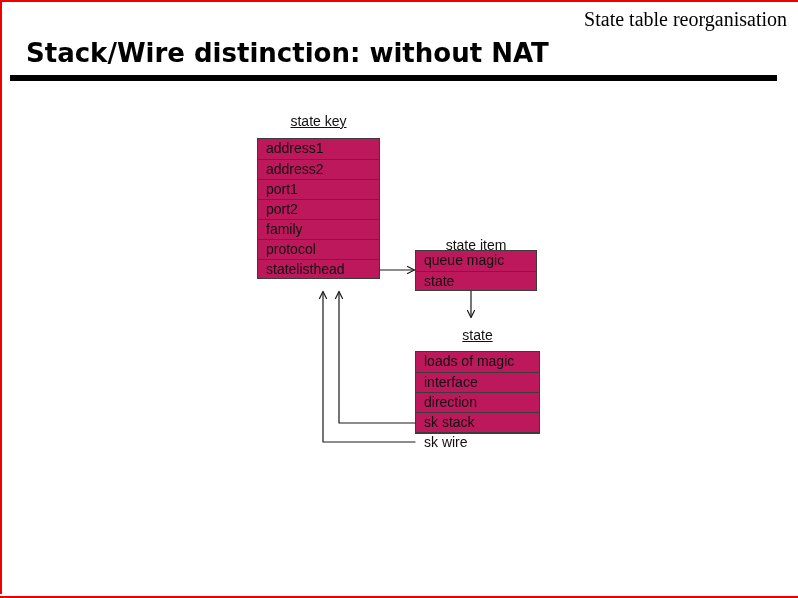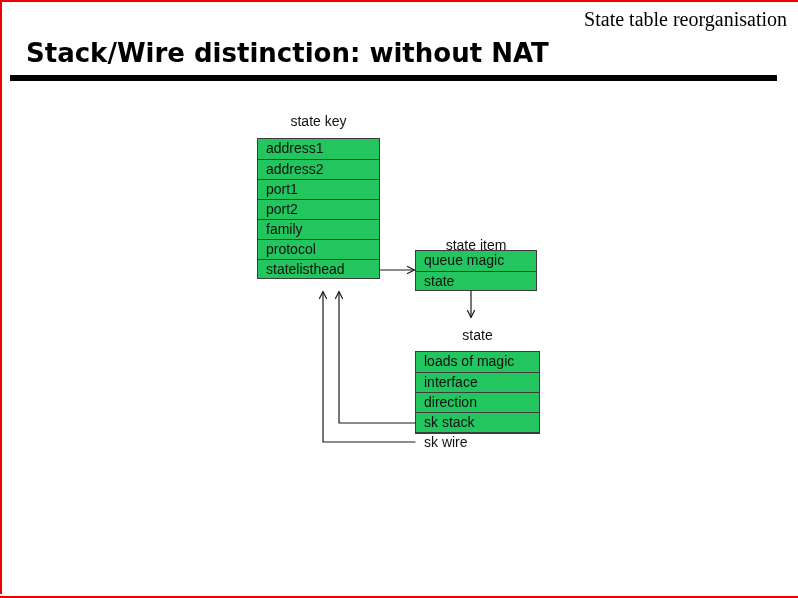--- a/index.html
+++ b/index.html
@@ -26,24 +26,24 @@
     font-size: 26px; font-weight: bold; color: #000; white-space: nowrap;
   }
   .title-rule {
     position: absolute; left: 10px; top: 75px; width: 767px; height: 6px;
     background: #000;
   }
 
   
   .struct-label {
     position: absolute; text-align: center;
-    font-size: 14px; color: #111; white-space: nowrap;
+    font-size: 14px; color: #111; white-space: nowrap; text-decoration: underline;
   }
   .struct-table {
-    position: absolute; border: 1px solid var(--boxline); background: #22c55e;
+    position: absolute; border: 1px solid var(--boxline); background: #be185d;
   }
   .struct-row {
     height: 20px; line-height: 19px; font-size: 14px;
     padding-left: 8px; white-space: nowrap; overflow: hidden;
   }
   .struct-row + .struct-row { border-top: 1px solid var(--boxline); height: 20px; line-height: 18px; }
 
   #t-statekey  { left: 257px; top: 138px; width: 123px; height: 141px; }
   #l-statekey  { left: 257px; top: 113px; width: 123px; }
   #t-stateitem { left: 415px; top: 250px; width: 122px; height: 41px; }

